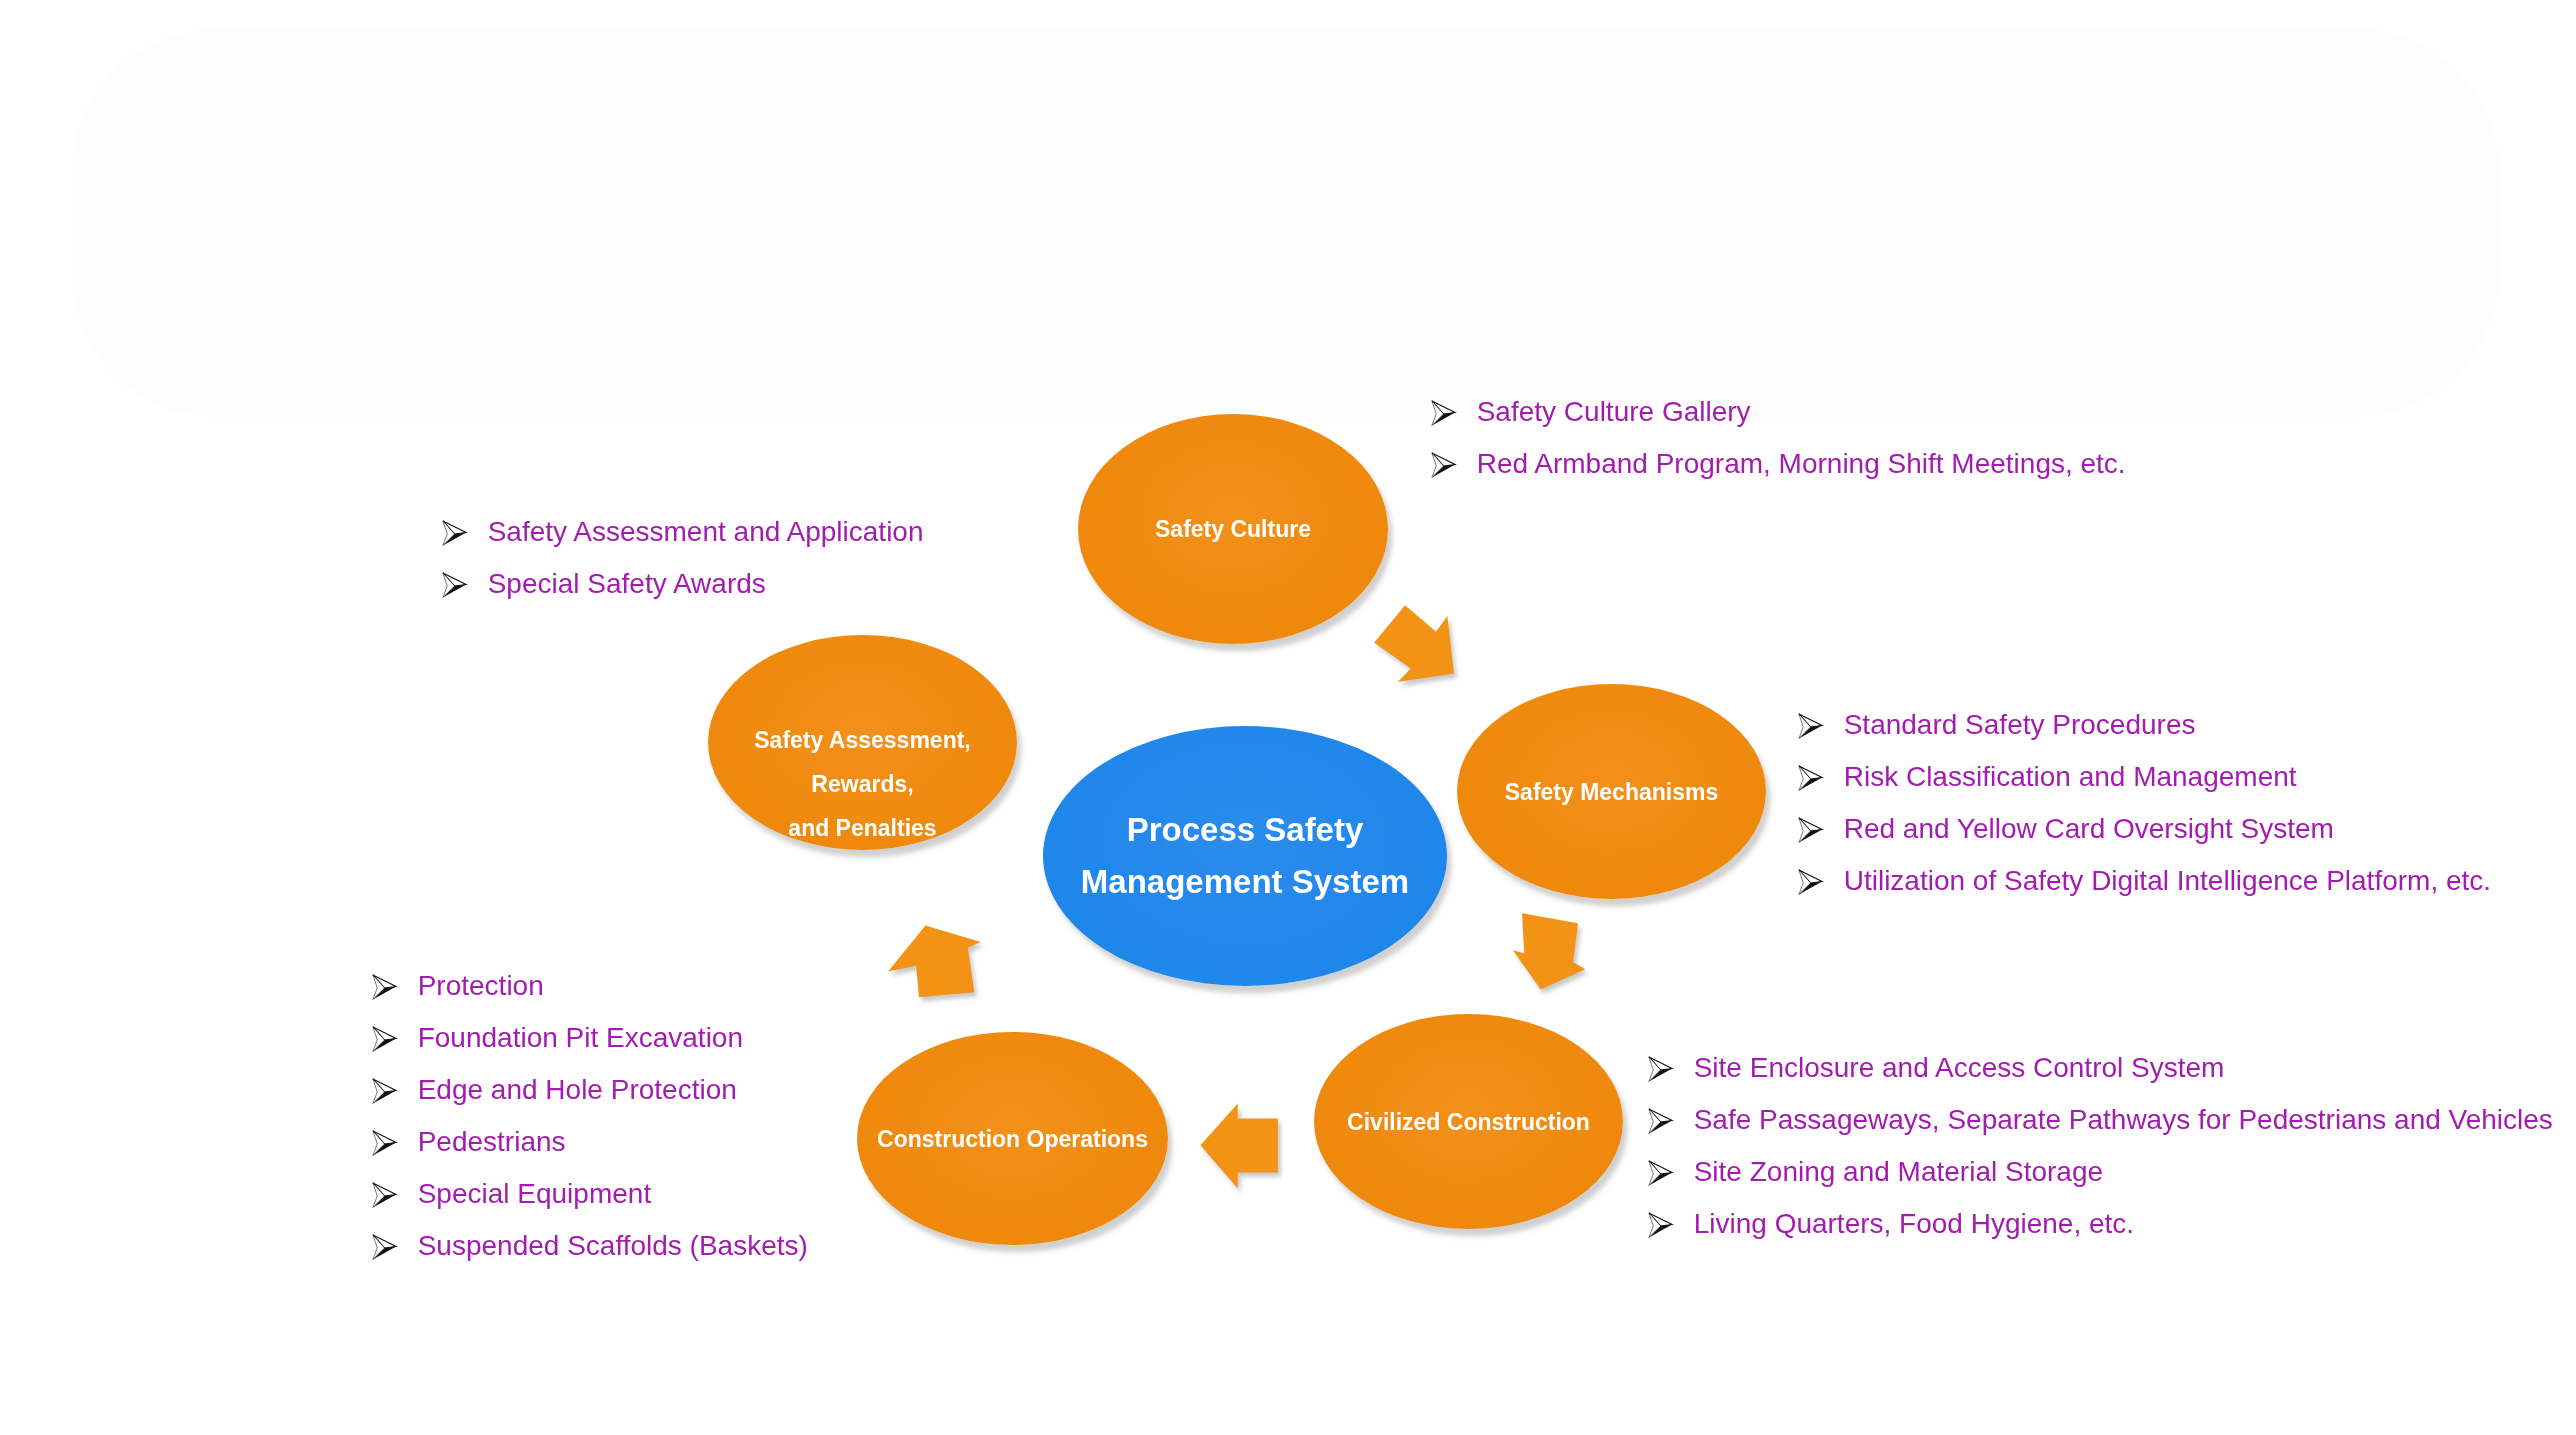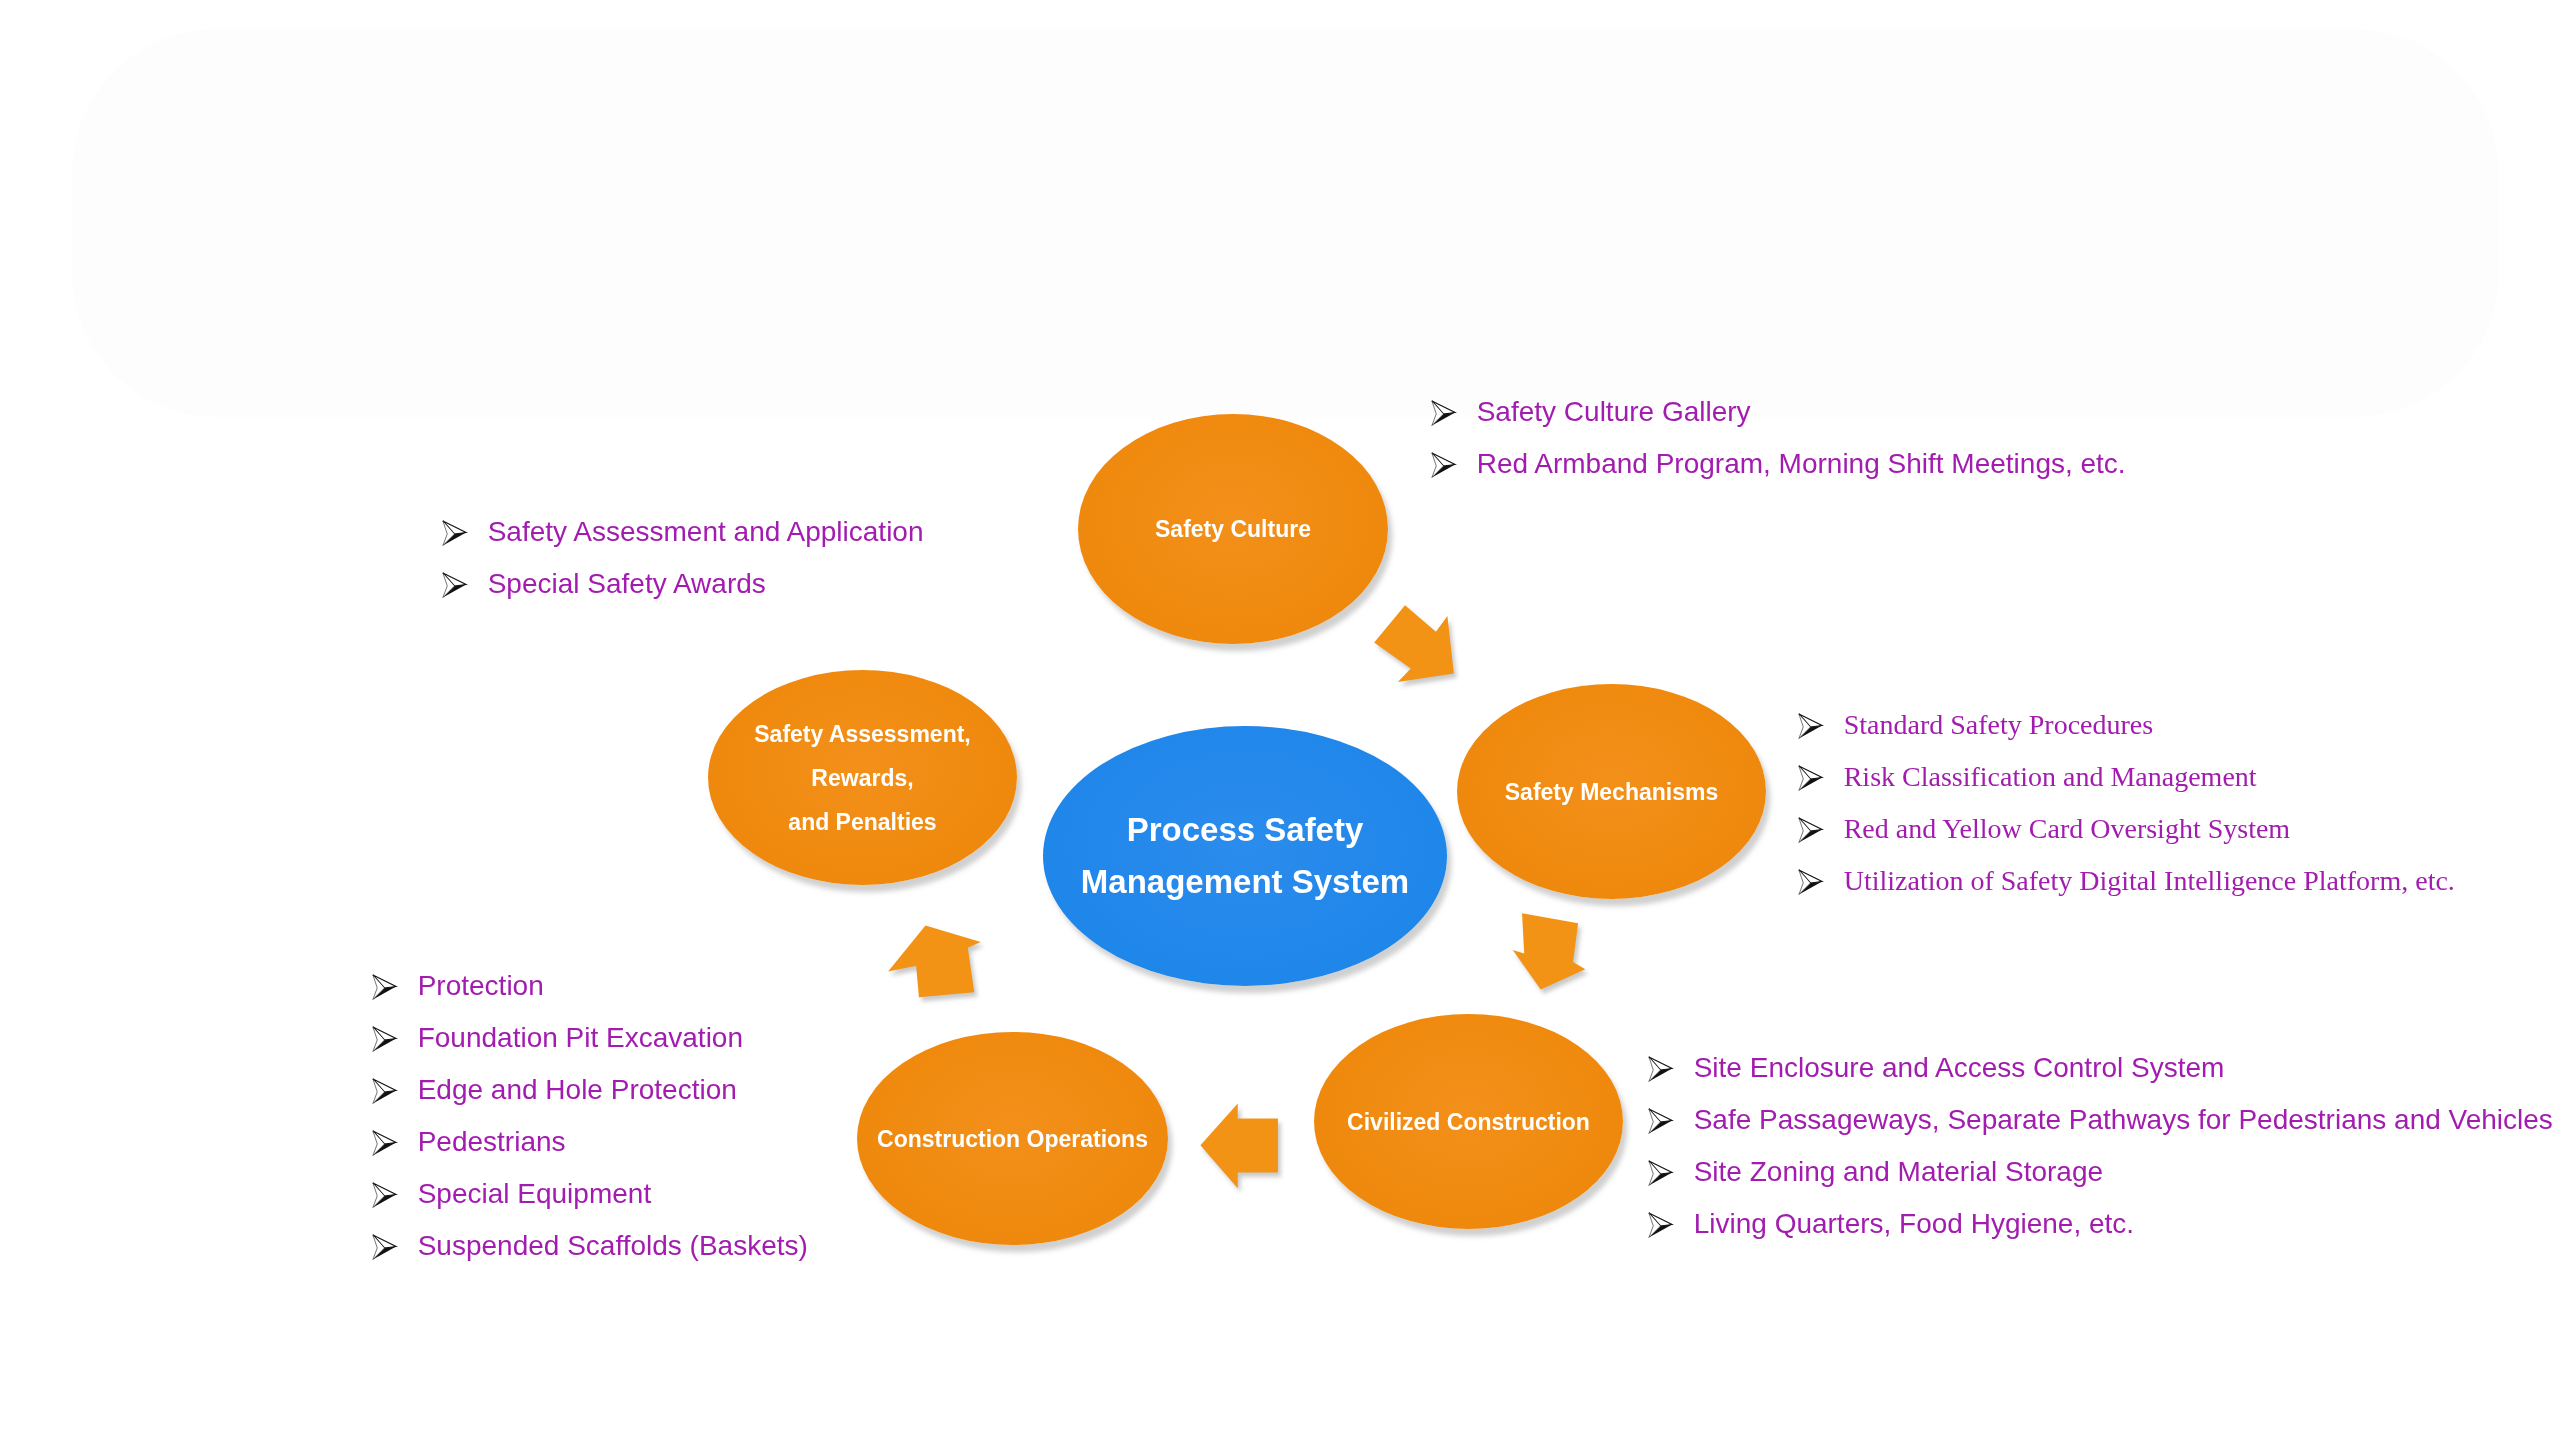--- a/index.html
+++ b/index.html
@@ -53,21 +53,21 @@
 </div>
 <div class="ell orange" style="left:1457px; top:684px; width:309px; height:215px;">
   <span class="lbl">Safety Mechanisms</span>
 </div>
 <div class="ell orange" style="left:1314px; top:1014px; width:309px; height:215px;">
   <span class="lbl">Civilized Construction</span>
 </div>
 <div class="ell orange" style="left:857px; top:1032px; width:311px; height:213px;">
   <span class="lbl">Construction Operations</span>
 </div>
-<div class="ell orange" style="left:708px; top:670px; width:309px; height:215px;">
+<div class="ell orange" style="left:708px; top:635px; width:309px; height:215px;align-items:flex-end;">
   <span class="lbl">Safety Assessment,
 Rewards,
  and Penalties</span>
 </div>
 
 <svg width="0" height="0" style="position:absolute">
   <defs>
     <symbol id="bullet" viewBox="0 0 40 40">
       <polygon points="4,4 36,20 20,22" fill="#ffffff" stroke="#111" stroke-width="1.5"></polygon>
       <polygon points="36,20 20,22 4,38" fill="#111"></polygon>
@@ -84,21 +84,21 @@
       <span>Safety Culture Gallery</span>
     </li>
   <li>
       <svg class="bul" viewBox="0 0 40 40" width="29" height="29">
         <use href="#bullet"></use>
       </svg>
       <span>Red Armband Program, Morning Shift Meetings, etc.</span>
     </li>
 </ul>
 
-<ul class="list" style="left:1796px; top:699px;font-family:Liberation Serif, serif;">
+<ul class="list" style="left:1796px; top:699px;">
   <li>
       <svg class="bul" viewBox="0 0 40 40" width="29" height="29">
         <use href="#bullet"></use>
       </svg>
       <span>Standard Safety Procedures</span>
     </li>
   <li>
       <svg class="bul" viewBox="0 0 40 40" width="29" height="29">
         <use href="#bullet"></use>
       </svg>

